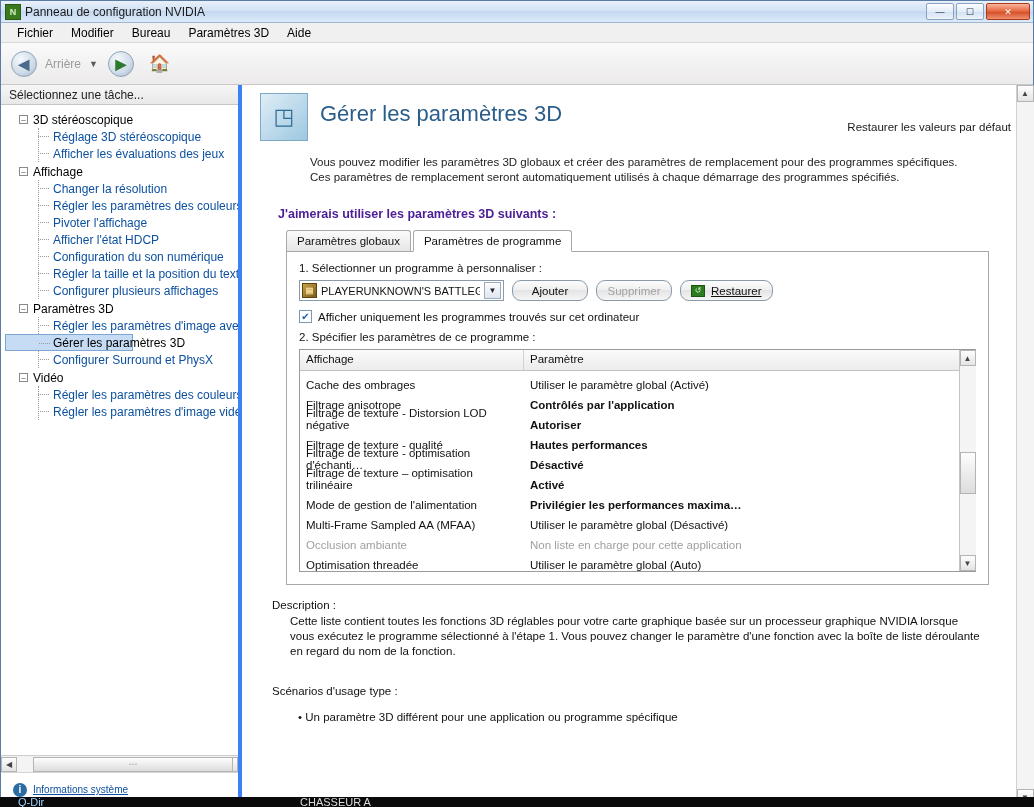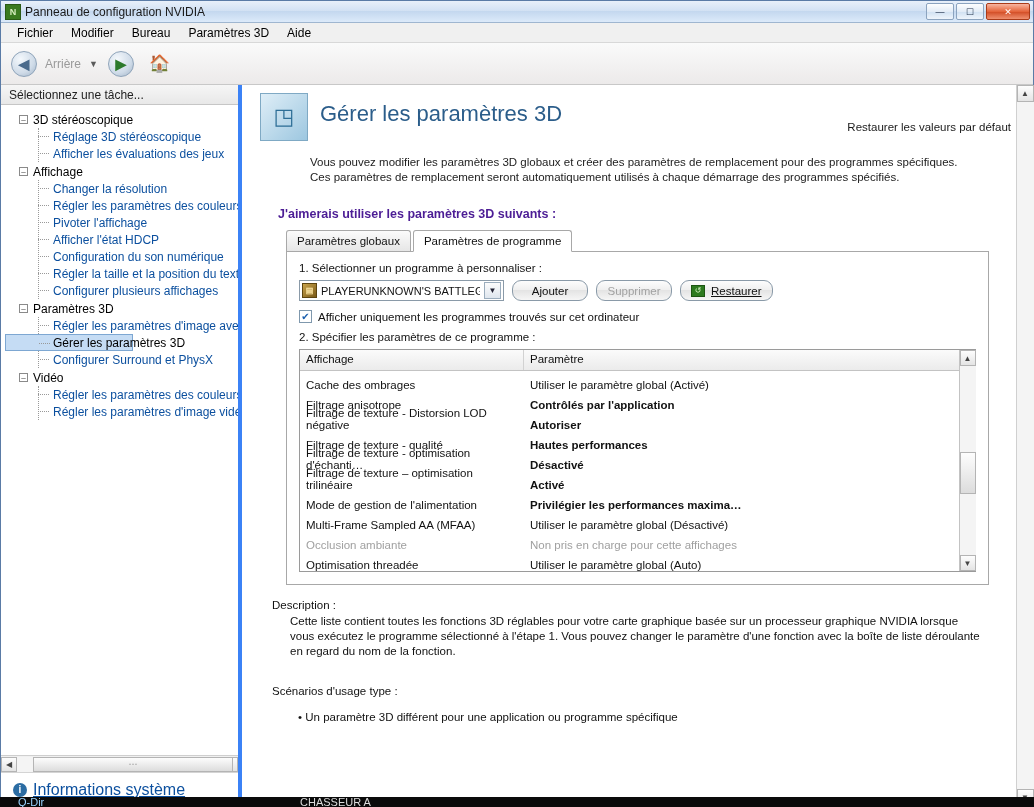--- a/index.html
+++ b/index.html
@@ -150,21 +150,21 @@
   .sysinfo {
     height: 34px; display: flex; align-items: center; gap: 6px;
     padding-left: 12px; border-top: 1px solid #d4d4d4;
     background: #ffffff;
   }
   .sysinfo-icon {
     width: 14px; height: 14px; border-radius: 50%;
     background: #2b6ca3; color: #fff; font-size: 10px; font-weight: bold;
     display: flex; align-items: center; justify-content: center;
   }
-  .sysinfo-link { color: #0b4f9e; text-decoration: underline; font-size: 16px; }
+  .sysinfo-link { color: #0b4f9e; text-decoration: underline; font-size: 10px; }
   
   .content {
     flex: 1; background: #ffffff; position: relative;
     display: flex; flex-direction: column; min-width: 0;
   }
   .content-inner { flex: 1; padding: 0 22px 0 14px; overflow: hidden; position: relative; }
   .page-head { display: flex; align-items: flex-start; padding-top: 8px; }
   .head-logo {
     width: 48px; height: 48px; margin: 0 12px 0 4px;
     background: linear-gradient(135deg,#dfeef7,#9dc7e0);
@@ -514,21 +514,21 @@
               <div class="tbl-row bold">
                 <div class="col-a">Mode de gestion de l'alimentation</div>
                 <div class="col-b">Privilégier les performances maxima…</div>
               </div>
               <div class="tbl-row">
                 <div class="col-a">Multi-Frame Sampled AA (MFAA)</div>
                 <div class="col-b">Utiliser le paramètre global (Désactivé)</div>
               </div>
               <div class="tbl-row dim">
                 <div class="col-a">Occlusion ambiante</div>
-                <div class="col-b">Non pris en charge pour cette affichages</div>
+                <div class="col-b">Non liste en charge pour cette application</div>
               </div>
               <div class="tbl-row">
                 <div class="col-a">Optimisation threadée</div>
                 <div class="col-b">Utiliser le paramètre global (Auto)</div>
               </div>
             </div>
 
             <div class="vscroll">
               <div class="vs-arrow">▲</div>
               <div class="vs-track">

